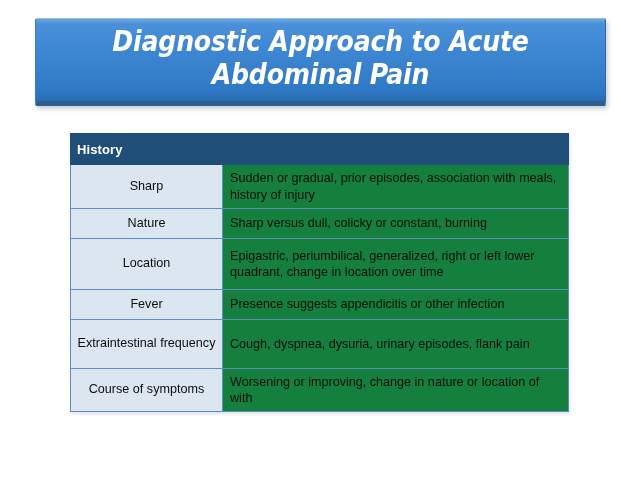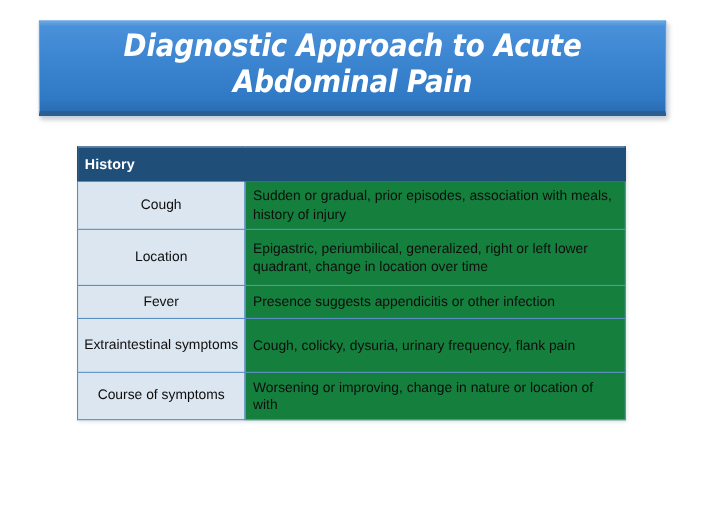--- a/index.html
+++ b/index.html
@@ -121,33 +121,37 @@
     <col class="col-label">
     <col class="col-value">
   </colgroup>
   <thead>
     <tr>
       <th class="hdr-cell" colspan="2">History</th>
     </tr>
   </thead>
   <tbody>
     <tr class="r-onset">
-      <td class="label-cell">Cough</td>
+      <td class="label-cell">Sharp</td>
       <td class="value-cell">Sudden or gradual, prior episodes, association with meals, history of injury</td>
+    </tr>
+    <tr class="r-nature">
+      <td class="label-cell">Nature</td>
+      <td class="value-cell">Sharp versus dull, colicky or constant, burning</td>
     </tr>
     <tr class="r-location">
       <td class="label-cell">Location</td>
       <td class="value-cell">Epigastric, periumbilical, generalized, right or left lower quadrant, change in location over time</td>
     </tr>
     <tr class="r-fever">
       <td class="label-cell">Fever</td>
       <td class="value-cell">Presence suggests appendicitis or other infection</td>
     </tr>
     <tr class="r-extra">
-      <td class="label-cell">Extraintestinal symptoms</td>
-      <td class="value-cell">Cough, colicky, dysuria, urinary frequency, flank pain</td>
+      <td class="label-cell">Extraintestinal frequency</td>
+      <td class="value-cell">Cough, dyspnea, dysuria, urinary episodes, flank pain</td>
     </tr>
     <tr class="r-course">
       <td class="label-cell">Course of symptoms</td>
       <td class="value-cell">Worsening or improving, change in nature or location of with</td>
     </tr>
   </tbody>
 </table>
 
 </body></html>

